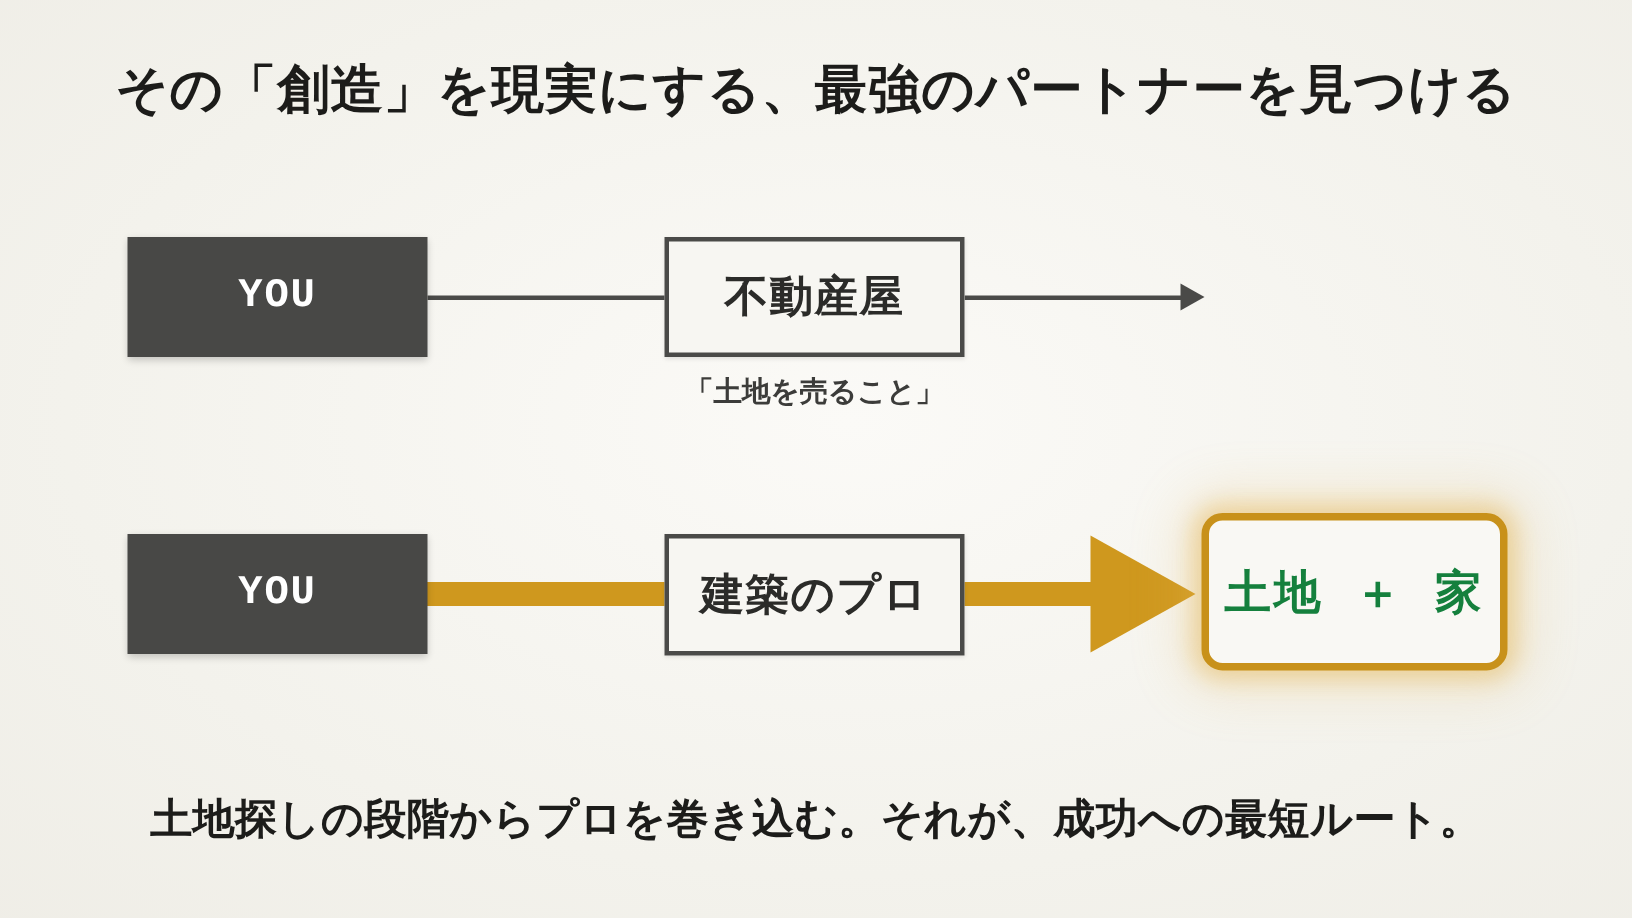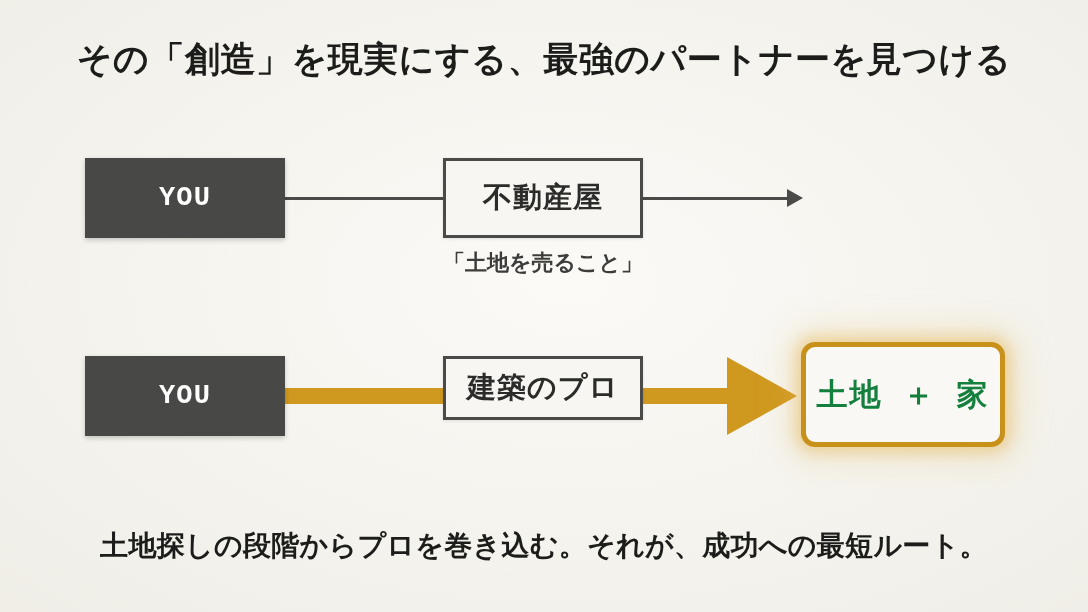--- a/index.html
+++ b/index.html
@@ -102,21 +102,21 @@
     border-bottom: 39px solid transparent;
     border-left: 70px solid #cf981e;
   }
 
   
   .caption {
     position: absolute;
     text-align: center;
     font-family: Liberation Sans, sans-serif;
     font-weight: bold;
-    font-size: 22px;
+    font-size: 19px;
     white-space: nowrap;
   }
   .caption-dark { color: #3c3c3a; }
   .caption-gold { color: #c8951d; }
 
   
   .slide-footer {
     position: absolute;
     left: 0;
     top: 527px;
@@ -155,21 +155,21 @@
 
   <div class="line-gold" style="left:281px; top:388px; width:166px;"></div>
 
   <div class="line-gold" style="left:639px; top:388px; width:95px;"></div>
   <div class="arrow-gold-head" style="left:727px; top:357px;"></div>
 
   <div class="node node-you" style="left:85px; top:356px; width:200px; height:80px;">
     <span>YOU</span>
   </div>
 
-  <div class="node node-plain" style="left:443px; top:356px; width:200px; height:64px;text-align:right;">
+  <div class="node node-plain" style="left:443px; top:356px; width:200px; height:81px;text-align:right;">
     <span>建築のプロ</span>
   </div>
 
 
   <div class="node node-gold" style="left:801px; top:342px; width:204px; height:105px;">
     <span>土地 ＋ 家</span>
   </div>
 
   <div class="slide-footer">土地探しの段階からプロを巻き込む。それが、成功への最短ルート。</div>
 

